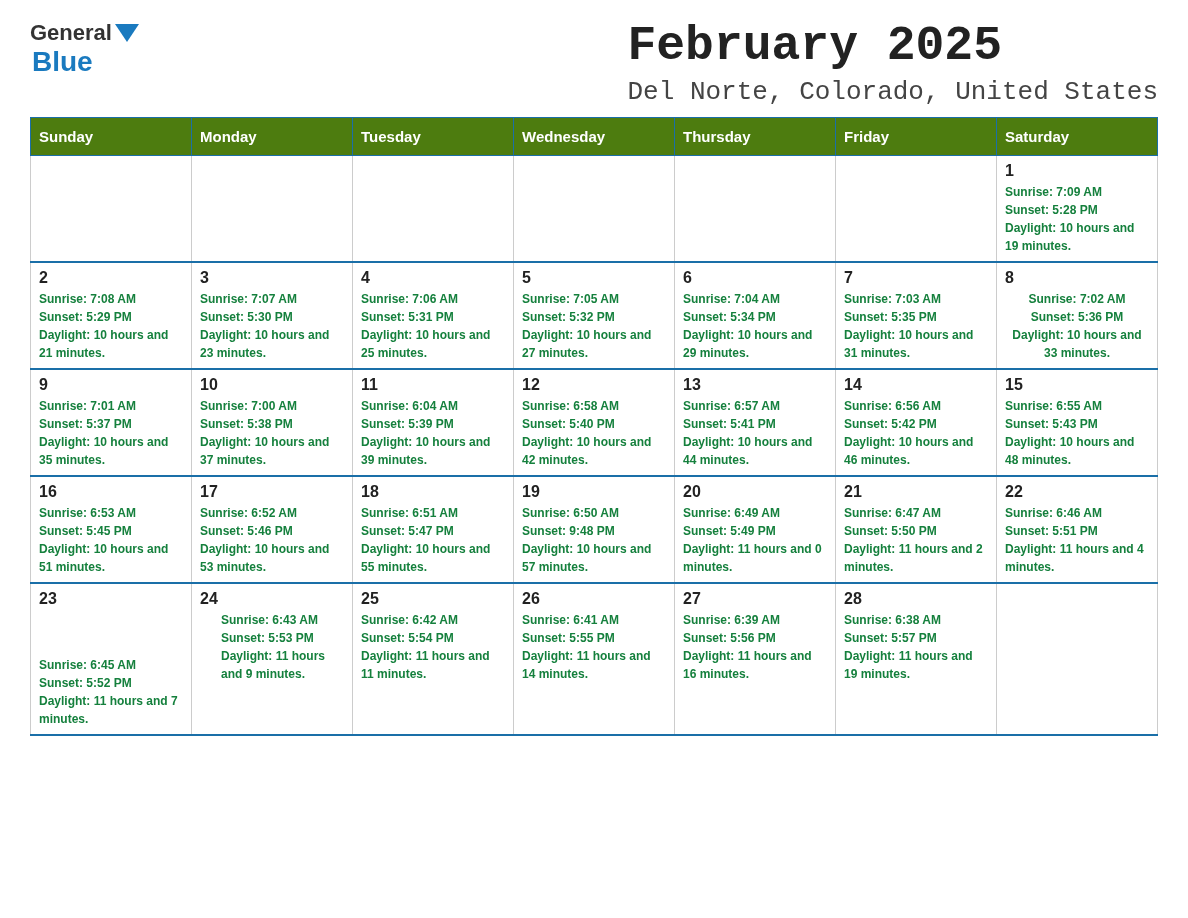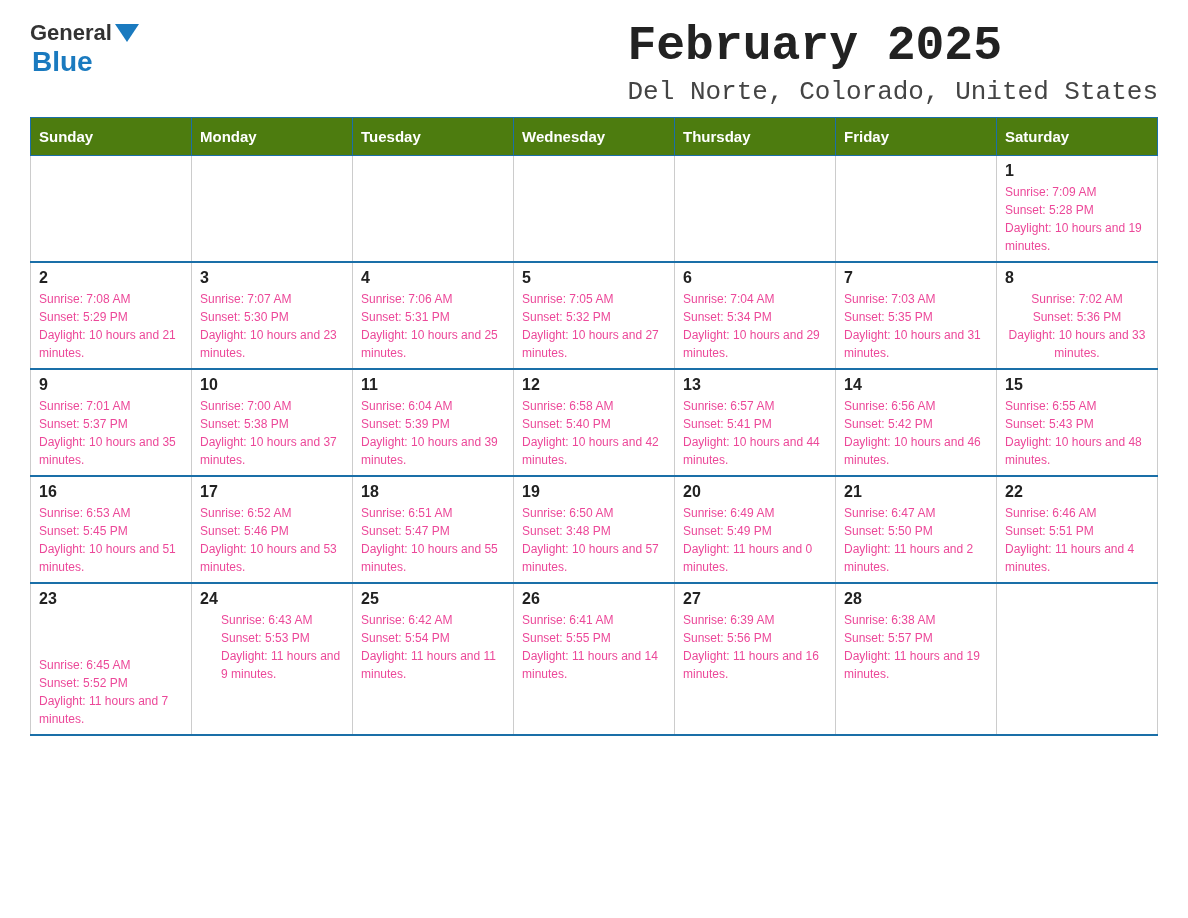--- a/index.html
+++ b/index.html
@@ -85,22 +85,23 @@
     }
     .day-number {
       font-size: 16px;
       font-weight: bold;
       color: #222;
       display: block;
       margin-bottom: 3px;
     }
     .day-info {
       font-size: 12px;
-      color: #ec4899;
+      color: #15803d;
       line-height: 1.5;
+      font-weight: bold;
     }
     .calendar tbody tr {
       border-bottom: 2px solid #1a6fa8;
     }
     .empty-cell {
       background: #fff;
     }
   </style>
 </head>
 <body>
@@ -249,21 +250,21 @@
         </td>
         <td>
           <span class="day-number">18</span>
           <div class="day-info" style="white-space: pre-line;">Sunrise: 6:51 AM
 Sunset: 5:47 PM
 Daylight: 10 hours and 55 minutes.</div>
         </td>
         <td>
           <span class="day-number">19</span>
           <div class="day-info" style="white-space: pre-line;">Sunrise: 6:50 AM
-Sunset: 3:48 PM
+Sunset: 9:48 PM
 Daylight: 10 hours and 57 minutes.</div>
         </td>
         <td>
           <span class="day-number">20</span>
           <div class="day-info" style="white-space: pre-line;">Sunrise: 6:49 AM
 Sunset: 5:49 PM
 Daylight: 11 hours and 0 minutes.</div>
         </td>
         <td>
           <span class="day-number">21</span>

